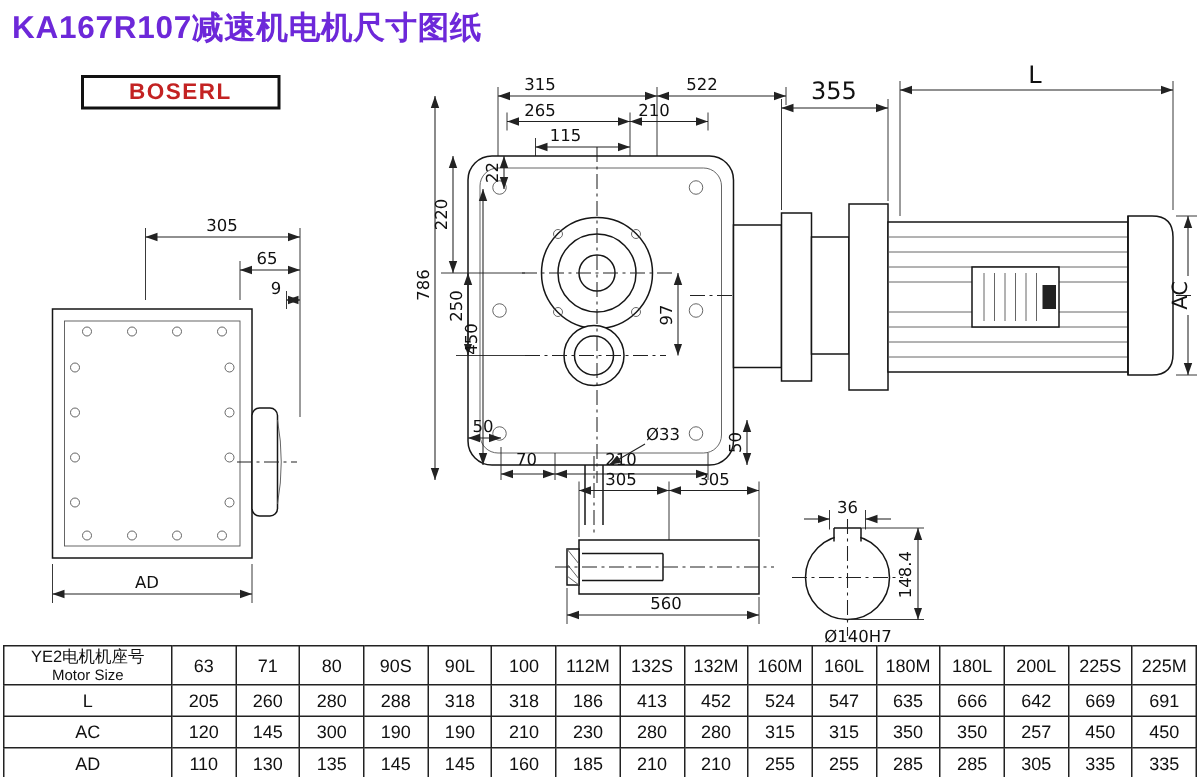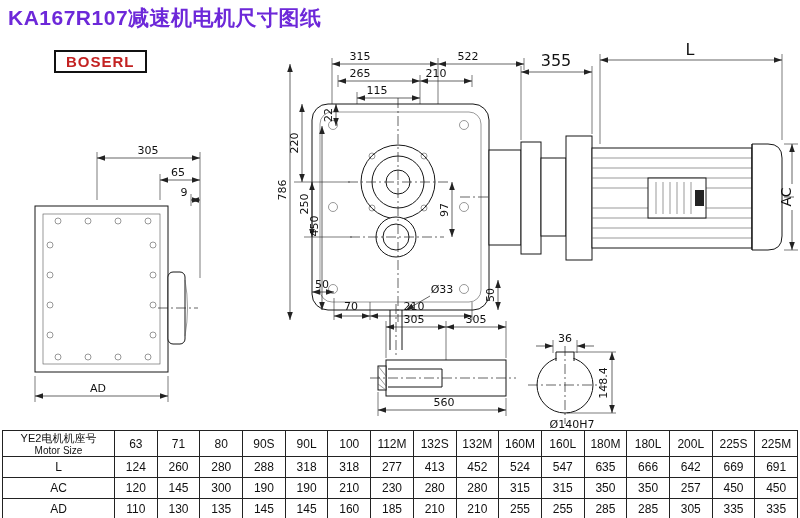--- a/index.html
+++ b/index.html
@@ -1,21 +1,21 @@
 <!DOCTYPE html>
 <html><head>
 <meta charset="utf-8">
 <style>
   html,body{margin:0;padding:0}
   body{
     width:800px;height:518px;position:relative;background:#fff;
     font-family:"Liberation Sans",sans-serif;overflow:hidden;color:#111;
   }
   .title{position:absolute;top:4px;left:8px;font-size:21px;font-weight:bold;color:#6d28d9;letter-spacing:.5px}
-  .logo{position:absolute;top:50px;left:54px;border:2px solid #111;padding:1px 10px;
+  .logo{position:absolute;top:50px;left:54px;border:2px solid #111;padding:1px 30px;
         color:#c32222;font-weight:bold;font-size:15px;letter-spacing:1px;background:#fff}
   svg.draw{position:absolute;top:40px;left:0}
 
   
   .ln{stroke:#161616;stroke-width:1;fill:none}
   .fw{fill:#fff;stroke:#161616;stroke-width:1}
   .thin{stroke:#555;stroke-width:.6;fill:none}
   .cl{stroke:#222;stroke-width:.7;fill:none;stroke-dasharray:10 3 2 3}
   .ext{stroke:#222;stroke-width:.6;fill:none}
   .dim{stroke:#222;stroke-width:.7;fill:none}
@@ -280,27 +280,27 @@
     <td>160M</td>
     <td>160L</td>
     <td>180M</td>
     <td>180L</td>
     <td>200L</td>
     <td>225S</td>
     <td>225M</td>
   </tr>
   <tr>
     <td class="lab">L</td>
-    <td>124</td>
+    <td>205</td>
     <td>260</td>
     <td>280</td>
     <td>288</td>
     <td>318</td>
     <td>318</td>
-    <td>277</td>
+    <td>186</td>
     <td>413</td>
     <td>452</td>
     <td>524</td>
     <td>547</td>
     <td>635</td>
     <td>666</td>
     <td>642</td>
     <td>669</td>
     <td>691</td>
   </tr>

